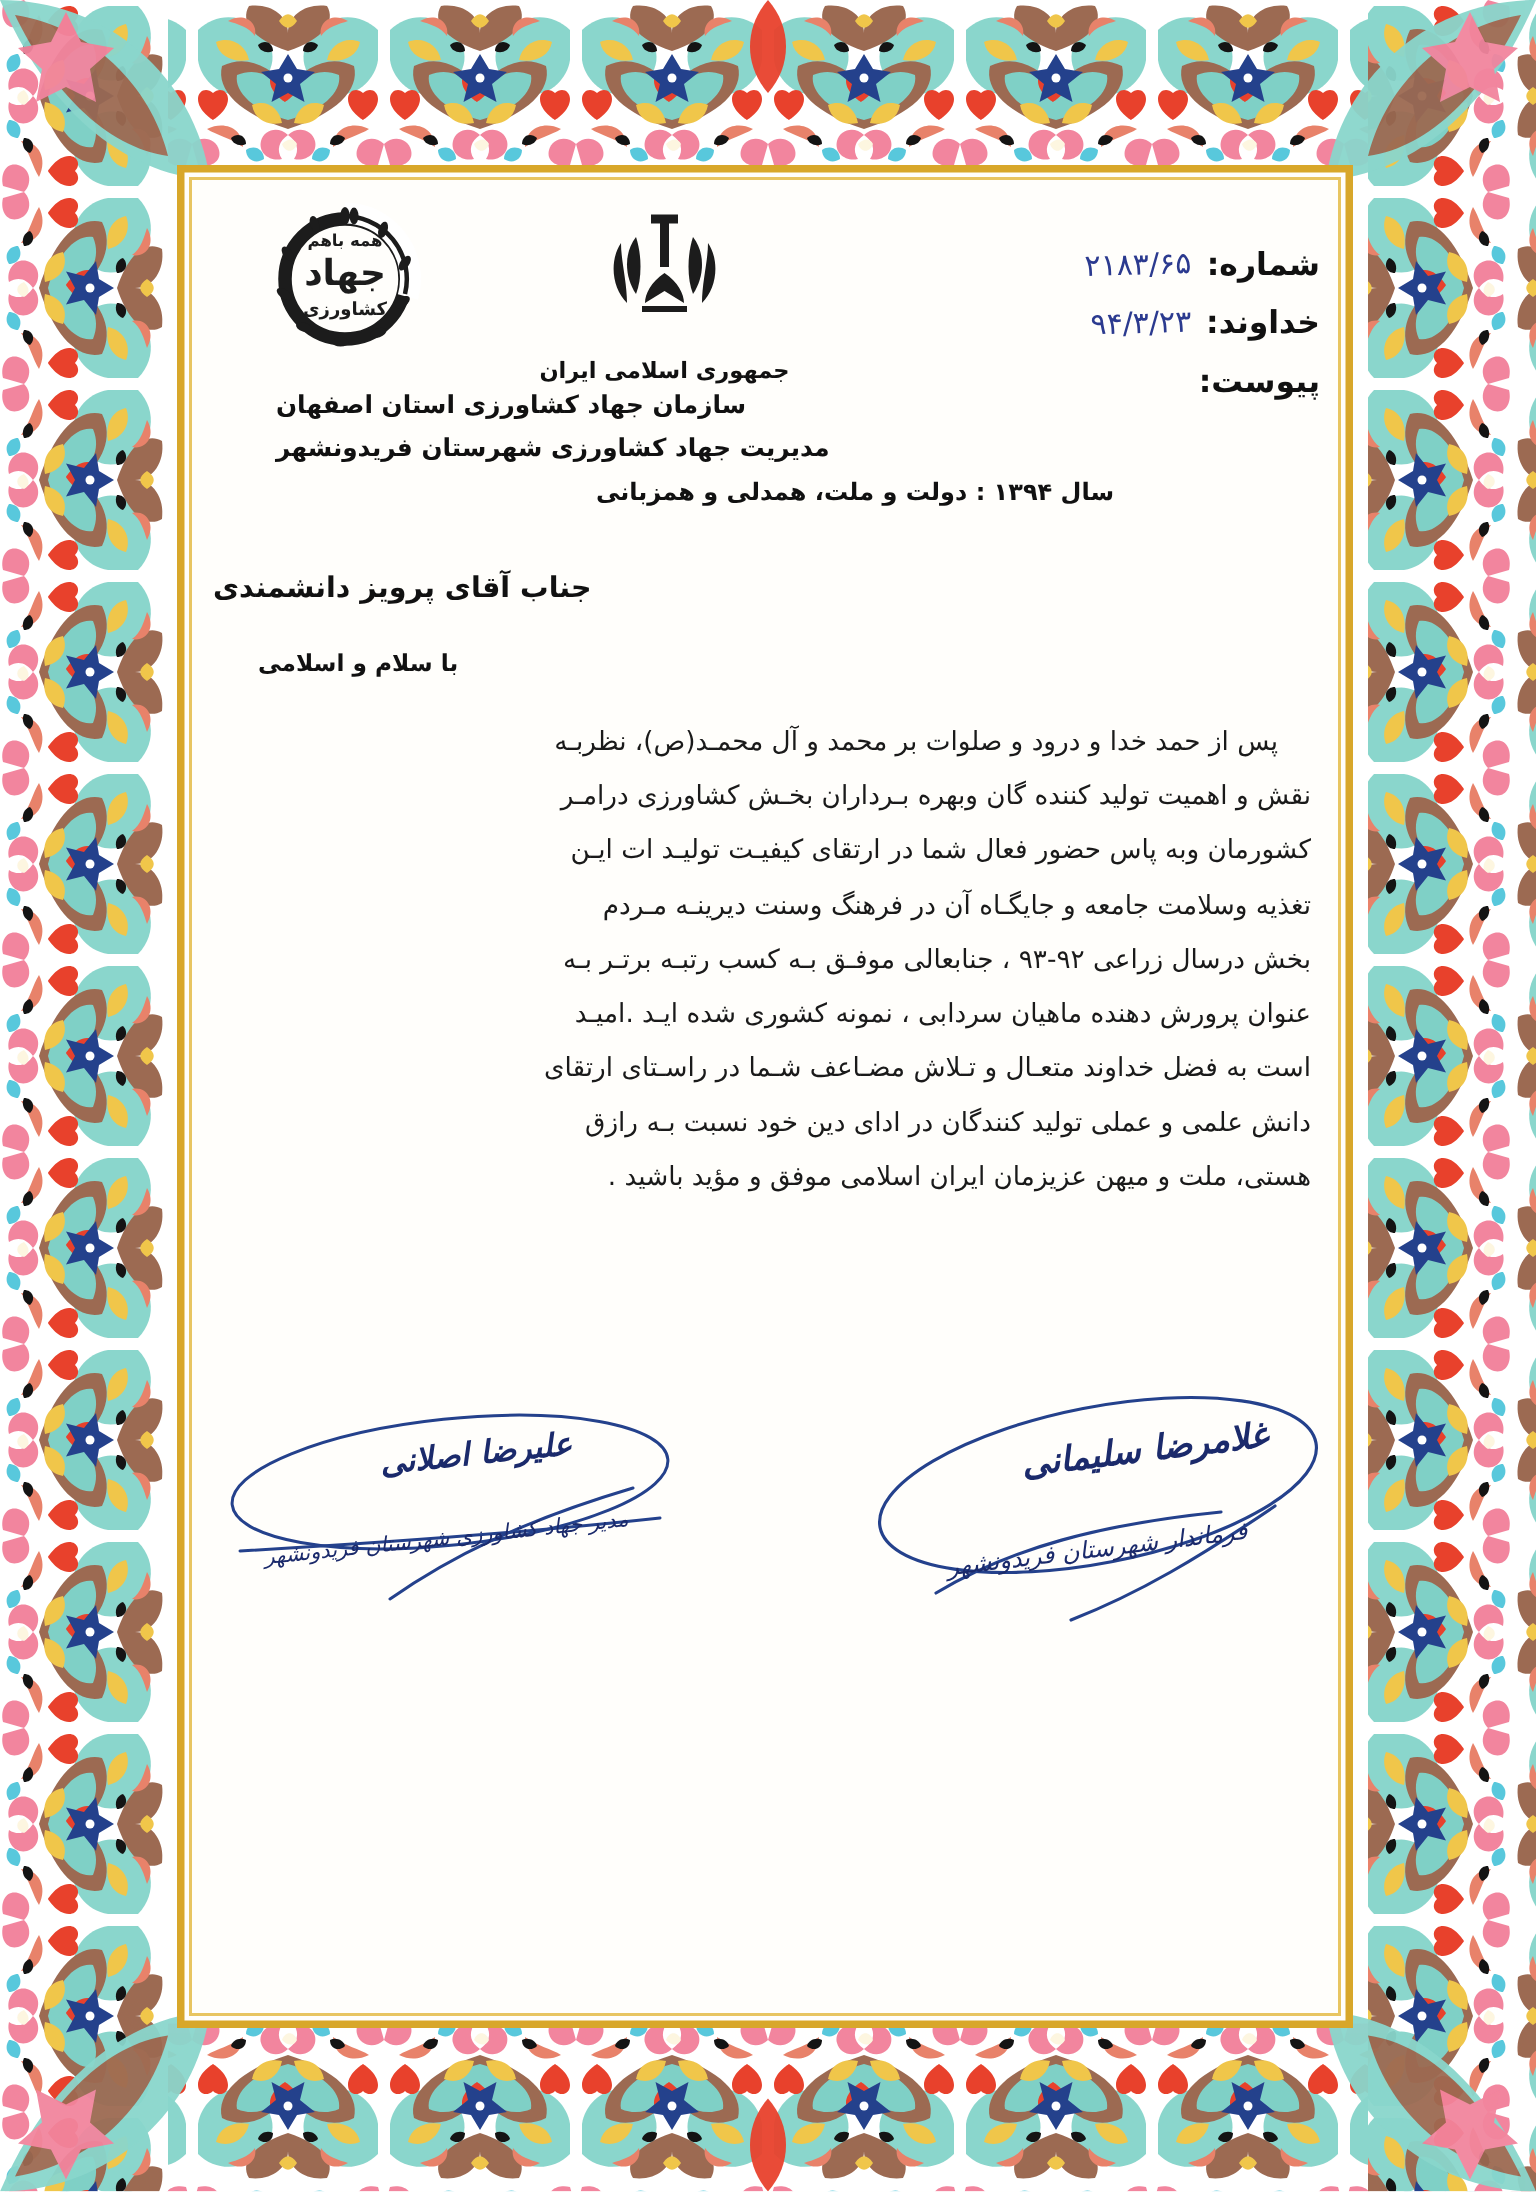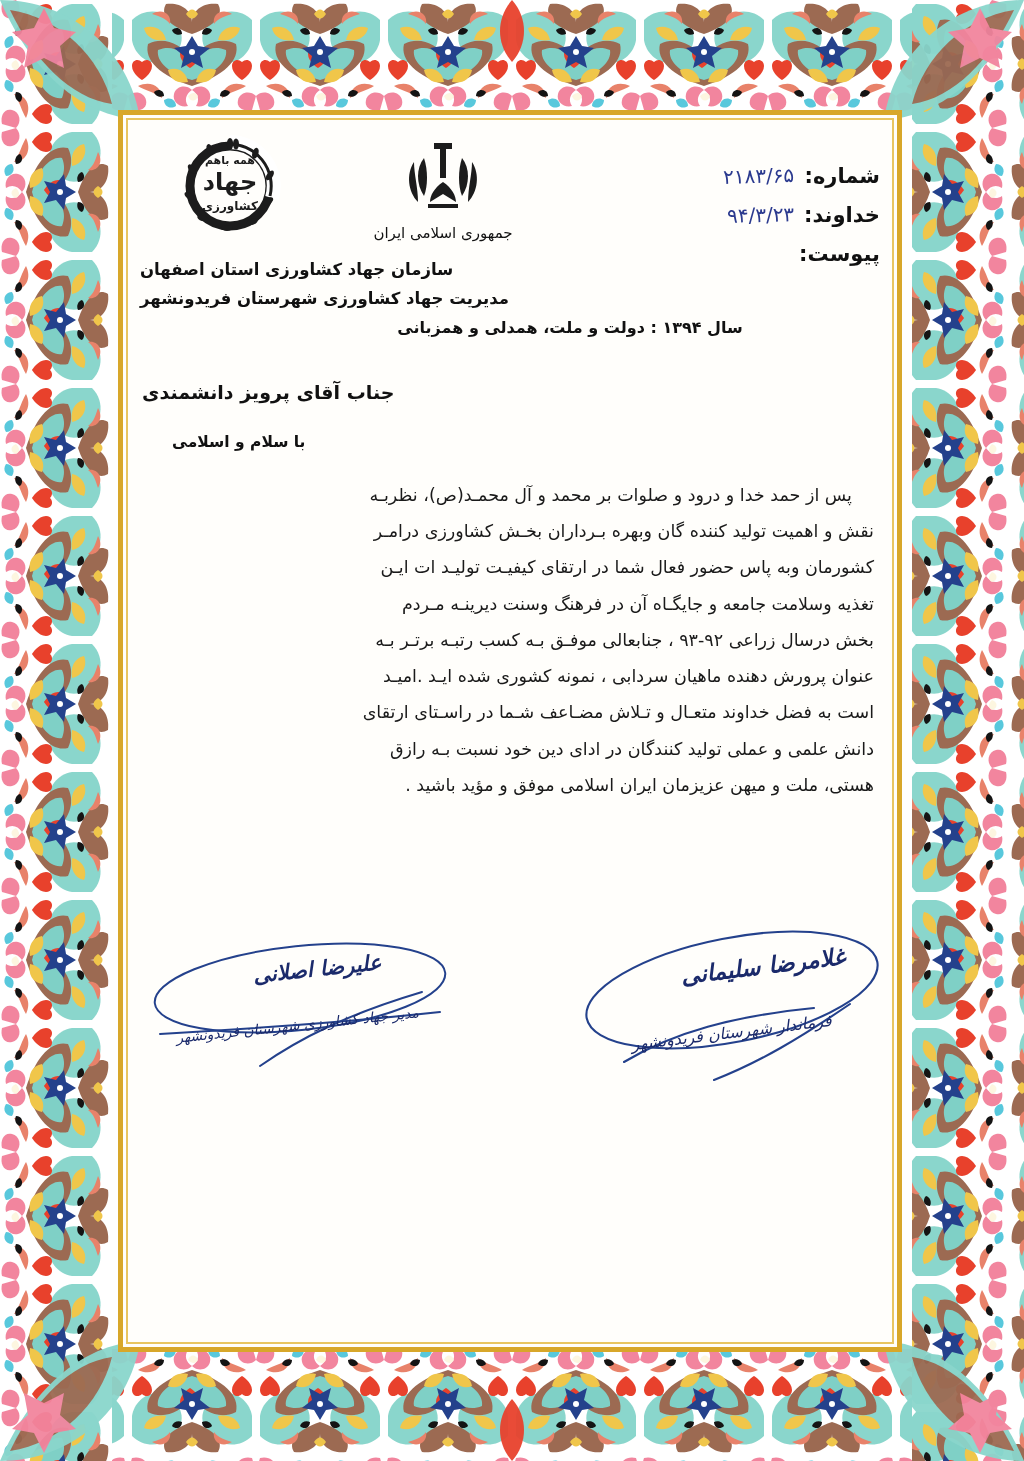--- a/index.html
+++ b/index.html
@@ -55,32 +55,32 @@
     font-family:"DejaVu Sans",sans-serif;
     letter-spacing:.5px;
     transform:rotate(-1.5deg);
     display:inline-block;
   }
 
   
   .emblem-block{
     position:absolute;left:206px;top:18px;width:210px;text-align:center;
   }
-  .emblem-caption{font-size:15px;font-weight:normal;color:#111;margin-top:6px;}
+  .emblem-caption{font-size:15px;font-weight:bold;color:#111;margin-top:20px;}
 
   
   .jihad-block{
     position:absolute;left:10px;top:8px;width:140px;text-align:right;
   }
 
   .org-lines{
     position:absolute;right:8px;top:132px;left:8px;
     text-align:left;
   }
-  .org-line{font-size:16.5px;font-weight:bold;color:#111;line-height:1.75;}
+  .org-line{font-size:16.5px;font-weight:bold;color:#111;line-height:1.75;margin-left:44px;}
 
   
   .slogan{
     text-align:center;font-size:16px;font-weight:bold;color:#111;
     margin-top:4px;margin-bottom:44px;
     padding-left:120px;
   }
 
   
   .recipient{

